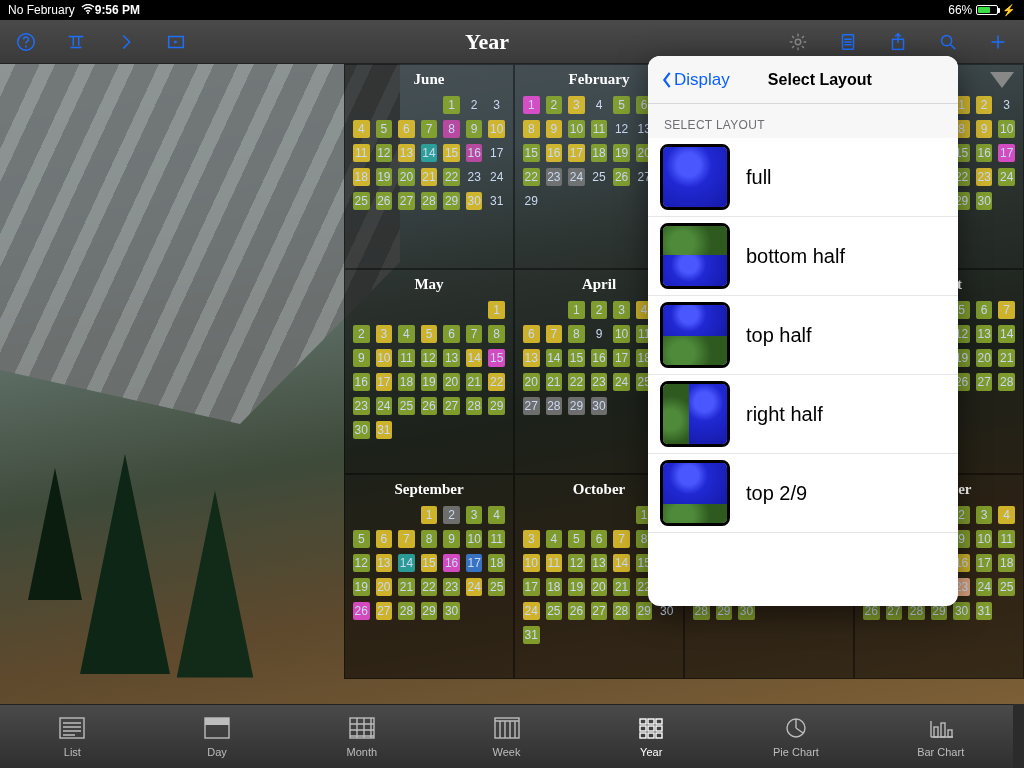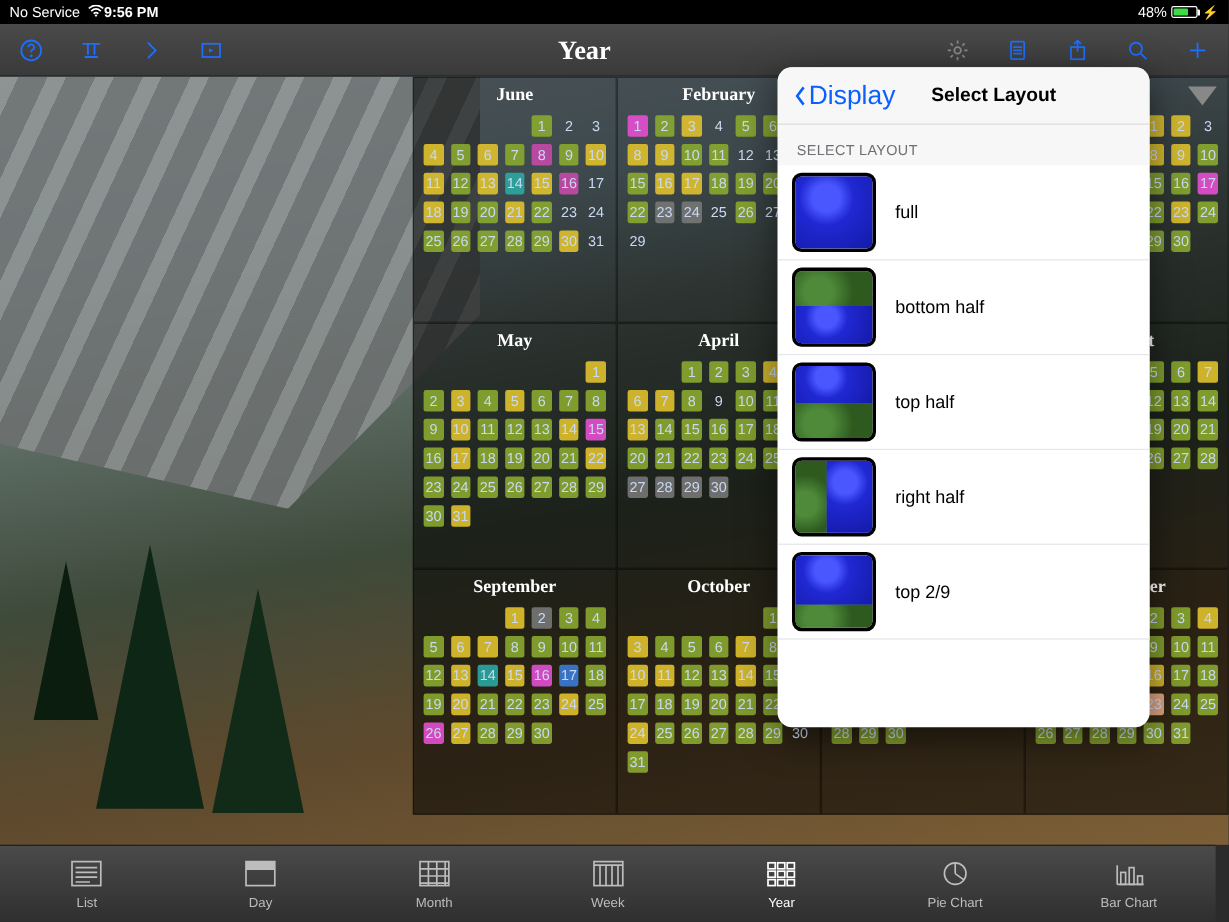--- a/index.html
+++ b/index.html
@@ -74,61 +74,61 @@
   .popover{
     position:absolute; top:56px; left:648px; width:310px; height:550px;
     background:#fff; border-radius:12px; box-shadow:0 8px 30px rgba(0,0,0,.5);
     z-index:20; overflow:hidden; color:#000;
   }
   .popover::before{
     content:""; position:absolute; top:-10px; left:154px; width:0;height:0;
     border-left:10px solid transparent; border-right:10px solid transparent; border-bottom:10px solid #f7f7f8;
   }
   .pop-header{height:48px; background:#f7f7f8; border-bottom:1px solid #d7d7db; display:flex; align-items:center; padding:0 12px; gap:4px;}
-  .pop-back{color:#0a60ff; font-size:22px; display:flex; align-items:center; cursor:pointer;}
+  .pop-back{color:#0a60ff; font-size:17px; display:flex; align-items:center; cursor:pointer;}
   .pop-back svg{width:14px;height:18px;stroke:#0a60ff;fill:none;stroke-width:2.4;}
   .pop-title{flex:1; text-align:center; font-weight:600; font-size:16px; margin-left:-40px;}
   .pop-section-label{padding:14px 16px 6px; font-size:12px; color:#6e6e73; letter-spacing:.3px; text-transform:uppercase; background:#f7f7f8;}
   .pop-list{background:#fff;}
   .row{display:flex; align-items:center; gap:16px; padding:6px 12px; border-bottom:1px solid #e5e5ea; cursor:pointer;}
   .row .thumb{width:70px; height:66px; border-radius:8px; border:3px solid #000; overflow:hidden; flex-shrink:0;}
   .row .thumb > div{width:100%;height:100%;}
   .blue-tex{background:radial-gradient(circle at 40% 30%, #4a57ff 0 20%, #2028d3 40%, #151aa7 100%) , repeating-linear-gradient(45deg,#3a42ff 0 6px,#2129d1 6px 14px);}
   .green-tex{background:radial-gradient(circle at 30% 60%, #4e8a3a 0 25%, #2e5a1f 60%) , repeating-linear-gradient(0deg,#4b8a39 0 4px,#2d5a22 4px 8px);}
   .thumb.full .blue-tex{height:100%;}
   .thumb.tophalf{display:flex;flex-direction:column;} .thumb.tophalf .blue-tex{height:52%;} .thumb.tophalf .green-tex{height:48%;}
   .thumb.bottomhalf{display:flex;flex-direction:column;} .thumb.bottomhalf .green-tex{height:48%;} .thumb.bottomhalf .blue-tex{height:52%;}
   .thumb.lefthalf{display:flex;} .thumb.lefthalf .blue-tex{width:50%;} .thumb.lefthalf .green-tex{width:50%;}
   .thumb.righthalf{display:flex;} .thumb.righthalf .green-tex{width:40%;} .thumb.righthalf .blue-tex{width:60%;}
   .thumb.top23{display:flex;flex-direction:column;} .thumb.top23 .blue-tex{height:68%;} .thumb.top23 .green-tex{height:32%;}
-  .row .label{font-size:15px; color:#000;}
+  .row .label{font-size:20px; color:#000;}
 
   
   .tabbar{position:absolute; left:0; right:11px; bottom:0; height:64px; background:linear-gradient(#4a4a4a,#2f2f2f); border-top:1px solid #222; display:flex;}
   .tab{flex:1; display:flex; flex-direction:column; align-items:center; justify-content:center; gap:3px; color:#bdbdbd; font-size:11px; cursor:pointer;}
   .tab.active{color:#fff;}
   .tab .ticon{width:30px; height:26px; stroke:#bdbdbd; stroke-width:1.4; fill:none;}
   .tab.active .ticon{stroke:#fff;}
 </style>
 </head>
 <body>
 
 <div class="statusbar">
   <div class="left">
-    <span>No Service</span>
+    <span>No February</span>
     <span>
       <svg width="14" height="10" viewBox="0 0 14 10">
           <path d="M1 3 Q7 -2 13 3 M3 5.2 Q7 1.6 11 5.2 M5 7.4 Q7 5.6 9 7.4" stroke="#fff" stroke-width="1.4" fill="none"></path>
           <circle cx="7" cy="9" r="1" fill="#fff"></circle>
         </svg>
     </span>
   </div>
   <div class="center">9:56 PM</div>
   <div class="right">
-    <span>48%</span>
+    <span>66%</span>
     <span class="battery-shell">
         <span class="battery-fill" id="batfill" style="width: 12.2px;"></span>
       </span>
     <span class="charge-bolt">⚡</span>
   </div>
 </div>
 
 <div class="toolbar">
   <div class="icons-left">
     <span class="tb-icon">

